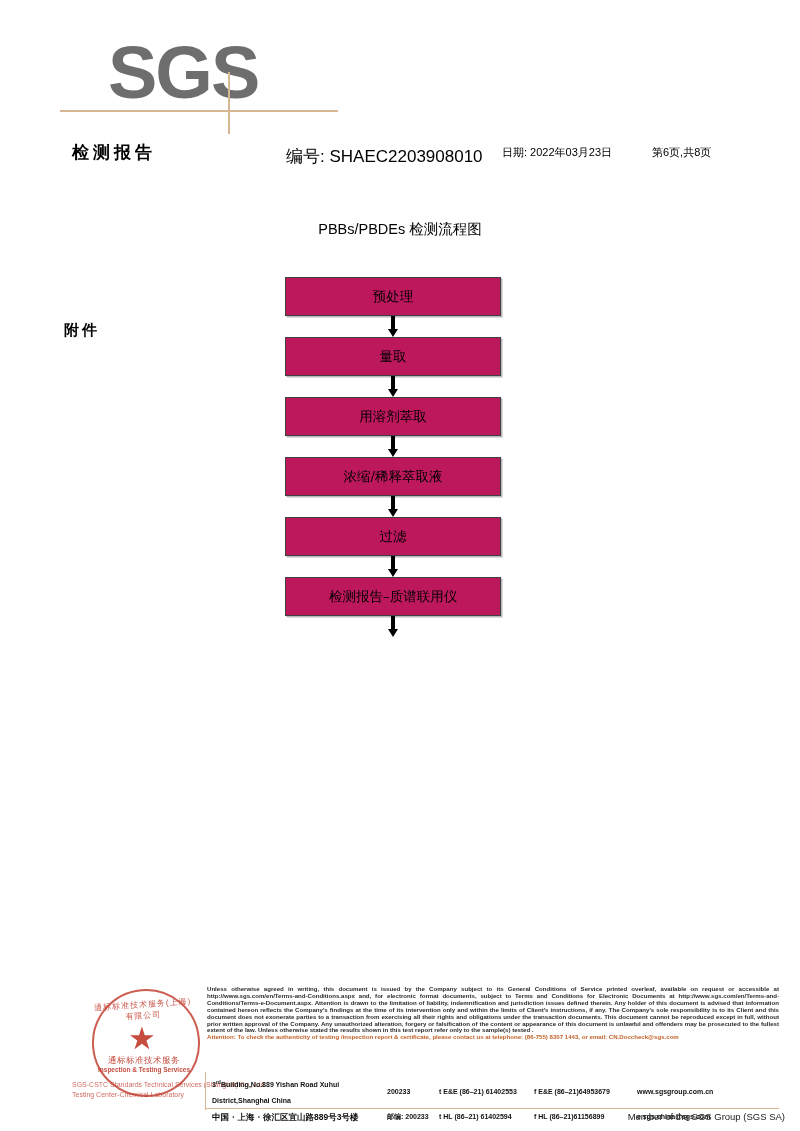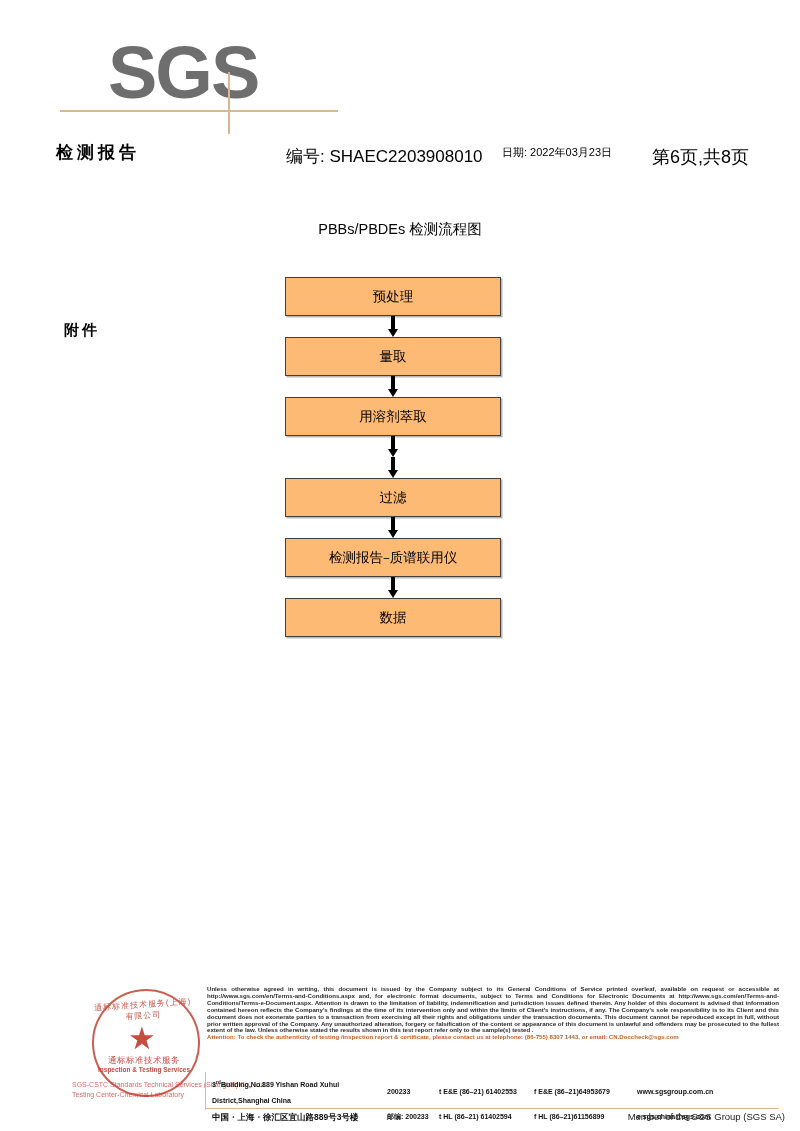--- a/index.html
+++ b/index.html
@@ -29,48 +29,48 @@
     background:#d8b794;
   }
   .logo-tick{
     position:absolute;left:120px;top:36px;width:1.5px;height:62px;
     background:#d8b794;
   }
 
   
   .hdr{position:absolute;left:0;top:141px;width:800px;height:30px;}
   .hdr-title{
-    position:absolute;left:56px;top:0;
+    position:absolute;left:72px;top:0;
     font-size:17px;font-weight:bold;letter-spacing:4px;
     font-family:Liberation Serif, serif;
   }
   .hdr-no{position:absolute;left:286px;top:4px;font-size:17px;}
   .hdr-date{position:absolute;left:502px;top:4px;font-size:11px;}
-  .hdr-page{position:absolute;left:652px;top:4px;font-size:18px;}
+  .hdr-page{position:absolute;left:652px;top:4px;font-size:11px;}
   .hdr-sub{
     position:absolute;left:64px;top:180px;
     font-size:15px;font-weight:bold;letter-spacing:3px;
     font-family:Liberation Sans, sans-serif;
   }
 
   
   .chart-title{
     position:absolute;left:0;top:220px;width:800px;text-align:center;
     font-size:14.5px;font-weight:normal;
   }
   .flow{position:absolute;left:285px;top:277px;width:218px;}
   .fbox{
     position:relative;
     width:216px;height:39px;
     border:1.2px solid #404040;
     box-sizing:border-box;
     display:flex;align-items:center;justify-content:center;
     font-family:"DejaVu Serif","Liberation Serif",serif;
     font-size:13.5px;
-    background:#fdba74;
+    background:#be185d;
     box-shadow:1.5px 1.5px 0 0 #b8b8b8;
   }
   .farrow{
     position:relative;
     height:21px;width:216px;
   }
   .farrow .stem{
     position:absolute;left:50%;top:0;margin-left:-1.6px;
     width:3.2px;height:15px;background:#000;
   }
@@ -192,40 +192,40 @@
         <div class="stem"></div>
         <div class="head"></div>
       </div>
     <div class="fbox">
         <span>用溶剂萃取</span>
       </div>
     <div class="farrow">
         <div class="stem"></div>
         <div class="head"></div>
       </div>
+    <div class="fbox">
+        <span>浓缩/稀释萃取液</span>
+      </div>
     <div class="farrow">
         <div class="stem"></div>
         <div class="head"></div>
       </div>
     <div class="fbox">
         <span>过滤</span>
       </div>
     <div class="farrow">
         <div class="stem"></div>
         <div class="head"></div>
       </div>
     <div class="fbox">
         <span>检测报告–质谱联用仪</span>
       </div>
     <div class="farrow">
         <div class="stem"></div>
         <div class="head"></div>
-      </div>
-    <div class="fbox">
-        <span>数据</span>
       </div>
   </div>
 
   <div class="seal">
     <div class="seal-ring"></div>
     <div class="seal-arc-top">通标标准技术服务(上海)有限公司</div>
     <div class="seal-star">★</div>
     <div class="seal-cn">通标标准技术服务</div>
     <div class="seal-en">Inspection &amp; Testing Services</div>
     <div class="seal-foot1">SGS-CSTC Standards Technical Services (Shanghai) Co., Ltd.</div>

